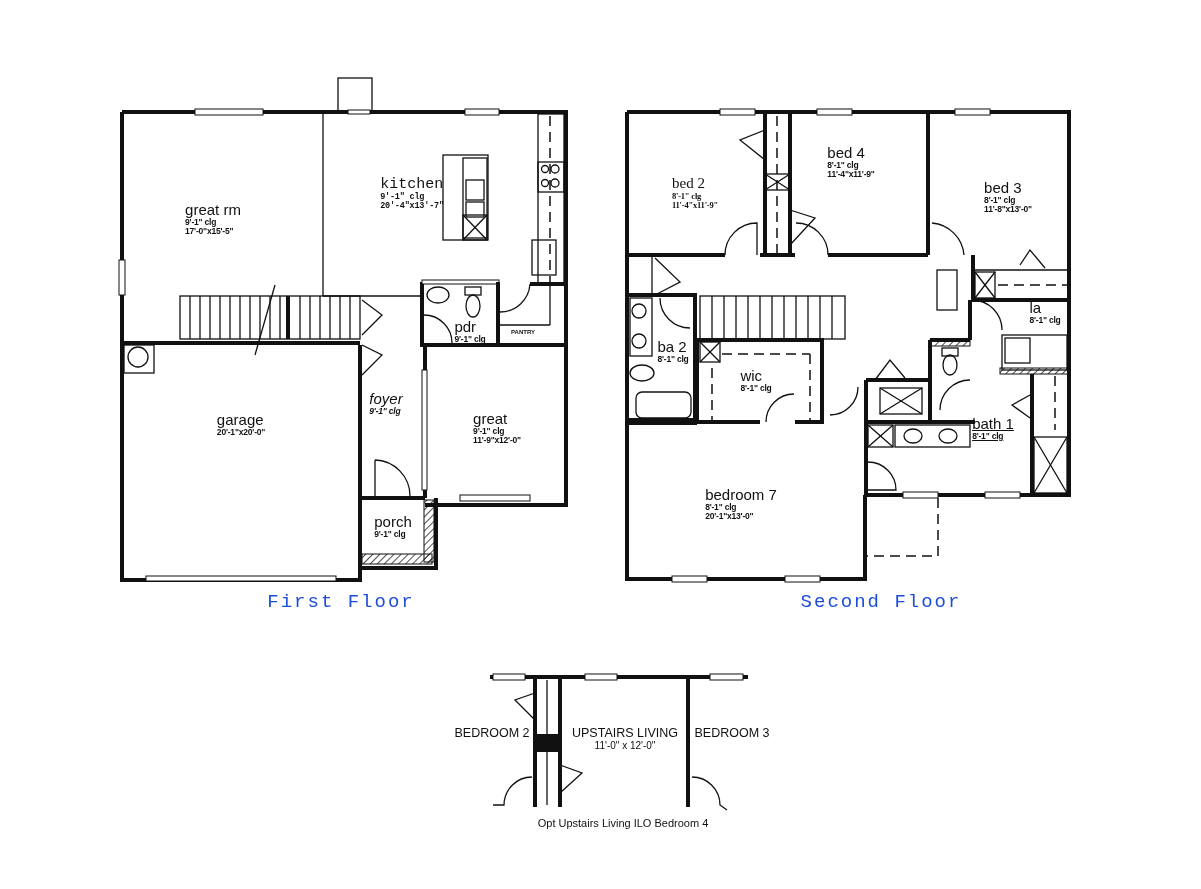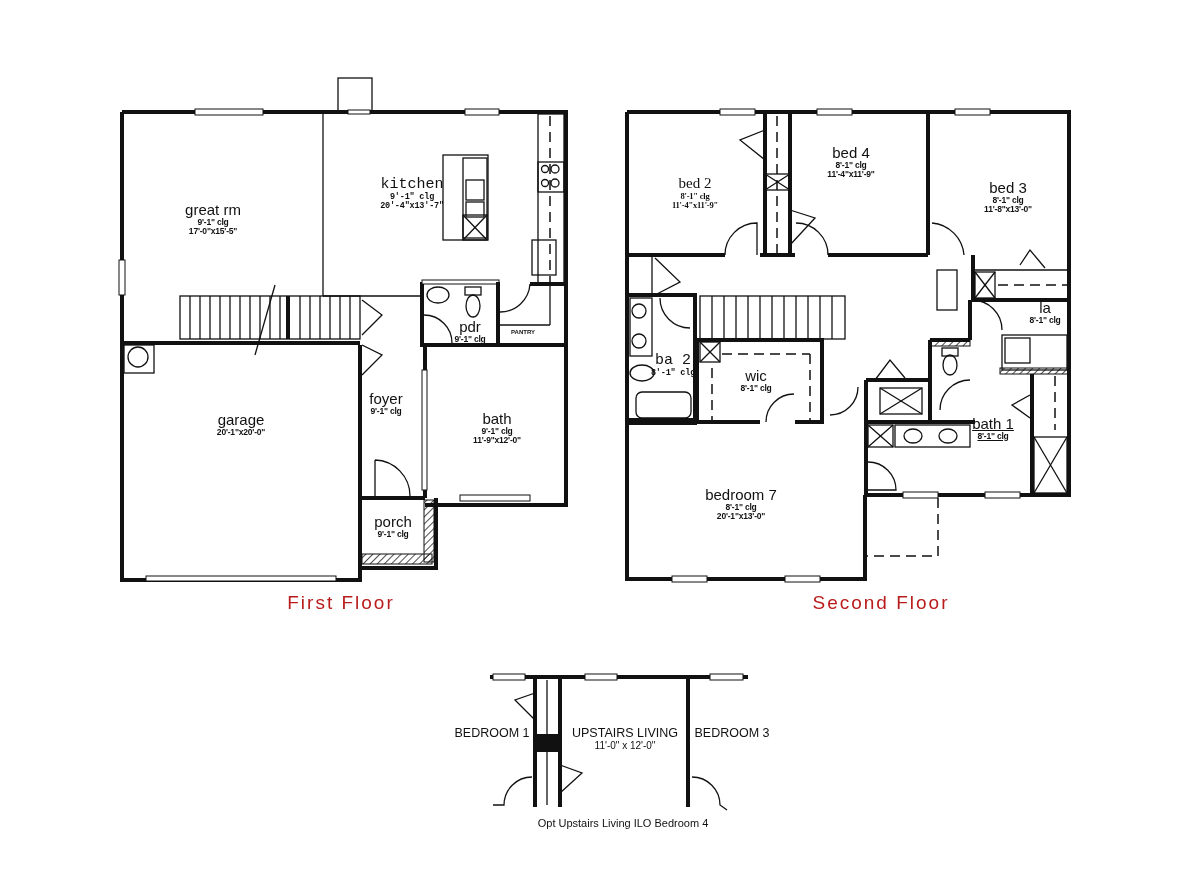--- a/index.html
+++ b/index.html
@@ -2,24 +2,24 @@
 <html><head>
 <meta charset="utf-8">
 <style>
   html,body{margin:0;padding:0;background:#fff;}
   body{width:1201px;height:889px;position:relative;overflow:hidden;font-family:"Liberation Sans",sans-serif;color:#111;}
   svg{position:absolute;left:0;top:0;}
   .wall{stroke:#111;stroke-width:4;fill:none;}
   .thin{stroke:#111;stroke-width:1.3;fill:none;}
   .win{stroke:#111;stroke-width:1;fill:#fff;}
   .dash{stroke:#111;stroke-width:1.5;fill:none;stroke-dasharray:10 6;}
-  .lbl{position:absolute;text-align:center;transform:translateX(-50%);white-space:nowrap;line-height:1.05;}
+  .lbl{position:absolute;transform:translateX(-50%);white-space:nowrap;line-height:1.05;}
   .room{font-size:15px;}
   .sub{font-size:8.5px;font-weight:bold;letter-spacing:-0.2px;}
-  .cap{font-family:Liberation Sans, sans-serif;font-size:19px;color:#b91c1c;letter-spacing:2px;}
+  .cap{font-family:Liberation Mono, monospace;font-size:19px;color:#1d4ed8;letter-spacing:2px;}
   .opt{font-size:12.5px;}
   .optsm{font-size:10px;}
 </style>
 </head>
 <body>
 
 <svg width="1201" height="889" viewBox="0 0 1201 889">
 
   <g>
 
@@ -260,26 +260,26 @@
 </div>
 <div class="lbl room" style="left:470px;top:319px;">
   <div>pdr</div>
   <div class="sub">9'-1" clg</div>
 </div>
 <div class="lbl" style="left:523px;top:329px;font-size:6px;font-weight:bold;">PANTRY</div>
 <div class="lbl room" style="left:241px;top:412px;">
   <div>garage</div>
   <div class="sub">20'-1"x20'-0"</div>
 </div>
-<div class="lbl room" style="left:386px;top:391px;">
+<div class="lbl room" style="left:386px;top:391px;font-style:italic;">
   <div>foyer</div>
   <div class="sub">9'-1" clg</div>
 </div>
 <div class="lbl room" style="left:497px;top:411px;">
-  <div>bath</div>
+  <div>great</div>
   <div class="sub">9'-1" clg</div>
   <div class="sub">11'-9"x12'-0"</div>
 </div>
 <div class="lbl room" style="left:393px;top:514px;">
   <div>porch</div>
   <div class="sub">9'-1" clg</div>
 </div>
 <div class="lbl cap" style="left:341px;top:593px;">First Floor</div>
 
 <div class="lbl room" style="left:695px;top:176px;font-family:Liberation Serif, serif;">
@@ -294,36 +294,36 @@
 </div>
 <div class="lbl room" style="left:1008px;top:180px;">
   <div>bed 3</div>
   <div class="sub">8'-1" clg</div>
   <div class="sub">11'-8"x13'-0"</div>
 </div>
 <div class="lbl room" style="left:1045px;top:300px;">
   <div>la</div>
   <div class="sub">8'-1" clg</div>
 </div>
-<div class="lbl room" style="left:673px;top:353px;font-family:Liberation Mono, monospace;">
+<div class="lbl room" style="left:673px;top:339px;">
   <div>ba 2</div>
   <div class="sub">8'-1" clg</div>
 </div>
 <div class="lbl room" style="left:756px;top:368px;">
   <div>wic</div>
   <div class="sub">8'-1" clg</div>
 </div>
 <div class="lbl room" style="left:993px;top:416px;text-decoration:underline;">
   <div>bath 1</div>
   <div class="sub">8'-1" clg</div>
 </div>
 <div class="lbl room" style="left:741px;top:487px;">
   <div>bedroom 7</div>
   <div class="sub">8'-1" clg</div>
   <div class="sub">20'-1"x13'-0"</div>
 </div>
 <div class="lbl cap" style="left:849px;top:593px;margin-left:32px;">Second Floor</div>
 
-<div class="lbl opt" style="left:492px;top:727px;">BEDROOM 1</div>
+<div class="lbl opt" style="left:492px;top:727px;">BEDROOM 2</div>
 <div class="lbl opt" style="left:625px;top:727px;">UPSTAIRS LIVING</div>
 <div class="lbl optsm" style="left:625px;top:741px;">11'-0" x 12'-0"</div>
 <div class="lbl opt" style="left:732px;top:727px;">BEDROOM 3</div>
 <div class="lbl" style="left:617px;top:818px;font-size:11px;margin-left:6px;">Opt Upstairs Living ILO Bedroom 4</div>
 
 </body></html>

